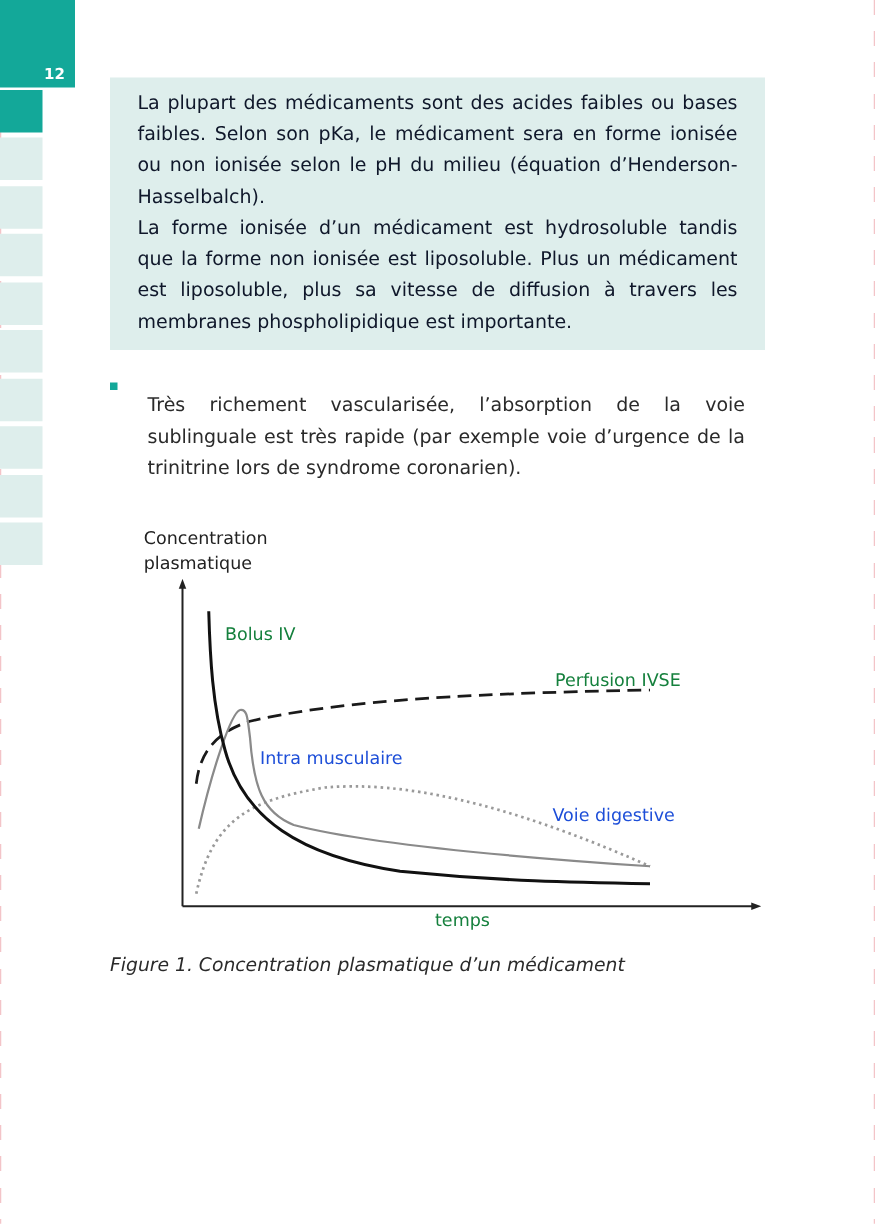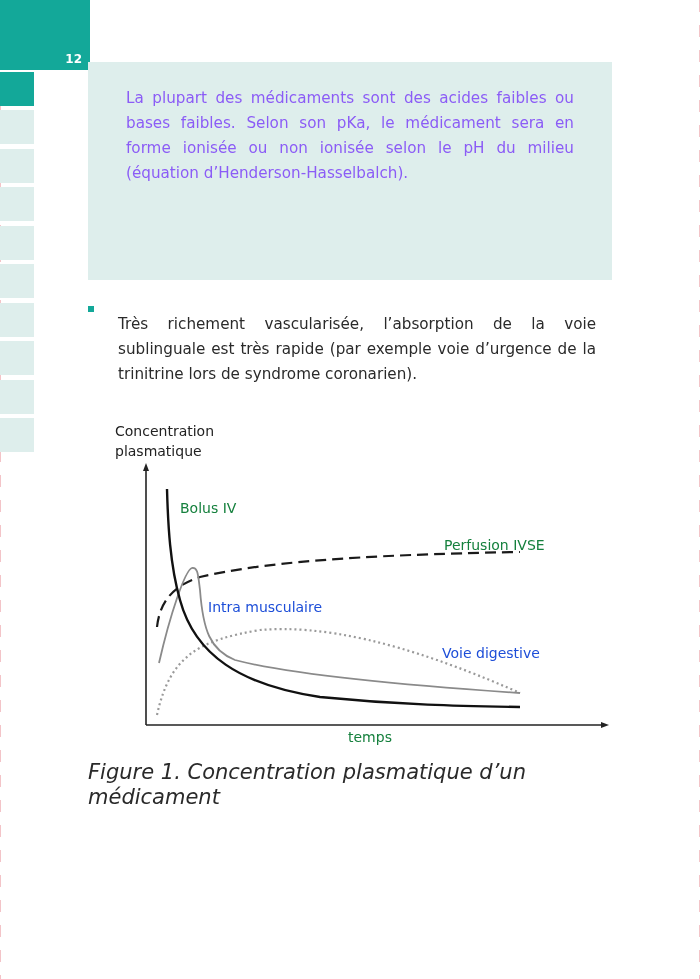--- a/index.html
+++ b/index.html
@@ -3,21 +3,21 @@
 <meta charset="utf-8">
 <style>
   html, body { margin: 0; padding: 0; }
   body {
     width: 700px; height: 979px; position: relative; overflow: hidden;
     background: #ffffff;
     font-family: "DejaVu Sans", "Liberation Sans", sans-serif;
     color: #222;
   }
   .page-tab-top {
-    position: absolute; left: 0; top: 0; width: 90px; height: 70px;
+    position: absolute; left: 0; top: 0; width: 60px; height: 70px;
     background: #13a899;
   }
   .page-number {
     position: absolute; right: 8px; bottom: 4px;
     color: #fff; font-size: 12px; font-weight: bold;
   }
   .thumb-tab {
     position: absolute; left: 0; width: 34px; height: 34px;
     background: #deeeec;
   }
@@ -27,42 +27,42 @@
     background: repeating-linear-gradient(to bottom, #f3c4c8 0 12px, transparent 12px 25px);
   }
   .crop-marks-left { left: 0; }
   .crop-marks-right { left: 699px; }
   .info-box {
     position: absolute; left: 88px; top: 62px; width: 524px; height: 218px;
     background: #deeeec; box-sizing: border-box;
     padding: 8px 22px 0 22px;
   }
   .info-box p {
-    margin: 16px; font-size: 15.2px; line-height: 25px; text-align: justify;
-    color: #8b5cf6;
+    margin: 0; font-size: 15.2px; line-height: 25px; text-align: justify;
+    color: #0f172a;
   }
   .bullet-para {
     position: absolute; left: 88px; top: 296px; width: 524px;
   }
   .bullet-square {
     position: absolute; left: 0; top: 10px; width: 6px; height: 6px;
     background: #13a899;
   }
   .bullet-text {
     margin: 16px; padding-left: 14px; font-size: 15.2px; line-height: 25px; color: #2a2a2a;
     text-align: justify;
   }
   .figure { position: absolute; left: 100px; top: 415px; width: 520px; height: 350px; }
   .fig-svg { position: absolute; left: 0; top: 0; }
   .ylabel { position: absolute; left: 15px; top: 6px; font-size: 14px; line-height: 20px; color: #222; }
   .lbl { position: absolute; font-size: 14px; color: #15803d; white-space: nowrap; }
   .lbl.gray { color: #1d4ed8; }
   .caption {
     position: absolute; left: 88px; top: 760px; width: 520px;
-    font-style: italic; font-size: 21px; line-height: 25px; color: #2a2a2a;
+    font-style: italic; font-size: 15px; line-height: 25px; color: #2a2a2a;
   }
   .caption p { margin: 0; }
 </style>
 </head>
 <body>
 
 <div class="crop-marks-left"></div>
 <div class="crop-marks-right"></div>
 
 <div class="page-tab-top">
@@ -75,20 +75,21 @@
 <div class="thumb-tab" style="top:187px"></div>
 <div class="thumb-tab" style="top:226px"></div>
 <div class="thumb-tab" style="top:264px"></div>
 <div class="thumb-tab" style="top:303px"></div>
 <div class="thumb-tab" style="top:341px"></div>
 <div class="thumb-tab" style="top:380px"></div>
 <div class="thumb-tab" style="top:418px"></div>
 
 <div class="info-box">
   <p>La plupart des médicaments sont des acides faibles ou bases faibles. Selon son pKa, le médicament sera en forme ionisée ou non ionisée selon le pH du milieu (équation d’Henderson-Hasselbalch).</p>
+  <p>La forme ionisée d’un médicament est hydrosoluble tandis que la forme non ionisée est liposoluble. Plus un médicament est liposoluble, plus sa vitesse de diffusion à travers les membranes phospholipidique est importante.</p>
 </div>
 
 <div class="bullet-para">
   <span class="bullet-square"></span>
   <p class="bullet-text">Très richement vascularisée, l’absorption de la voie sublinguale est très rapide (par exemple voie d’urgence de la trinitrine lors de syndrome coronarien).</p>
 </div>
 
 <div class="figure">
   <svg class="fig-svg" width="520" height="350" viewBox="0 0 520 350">
 

